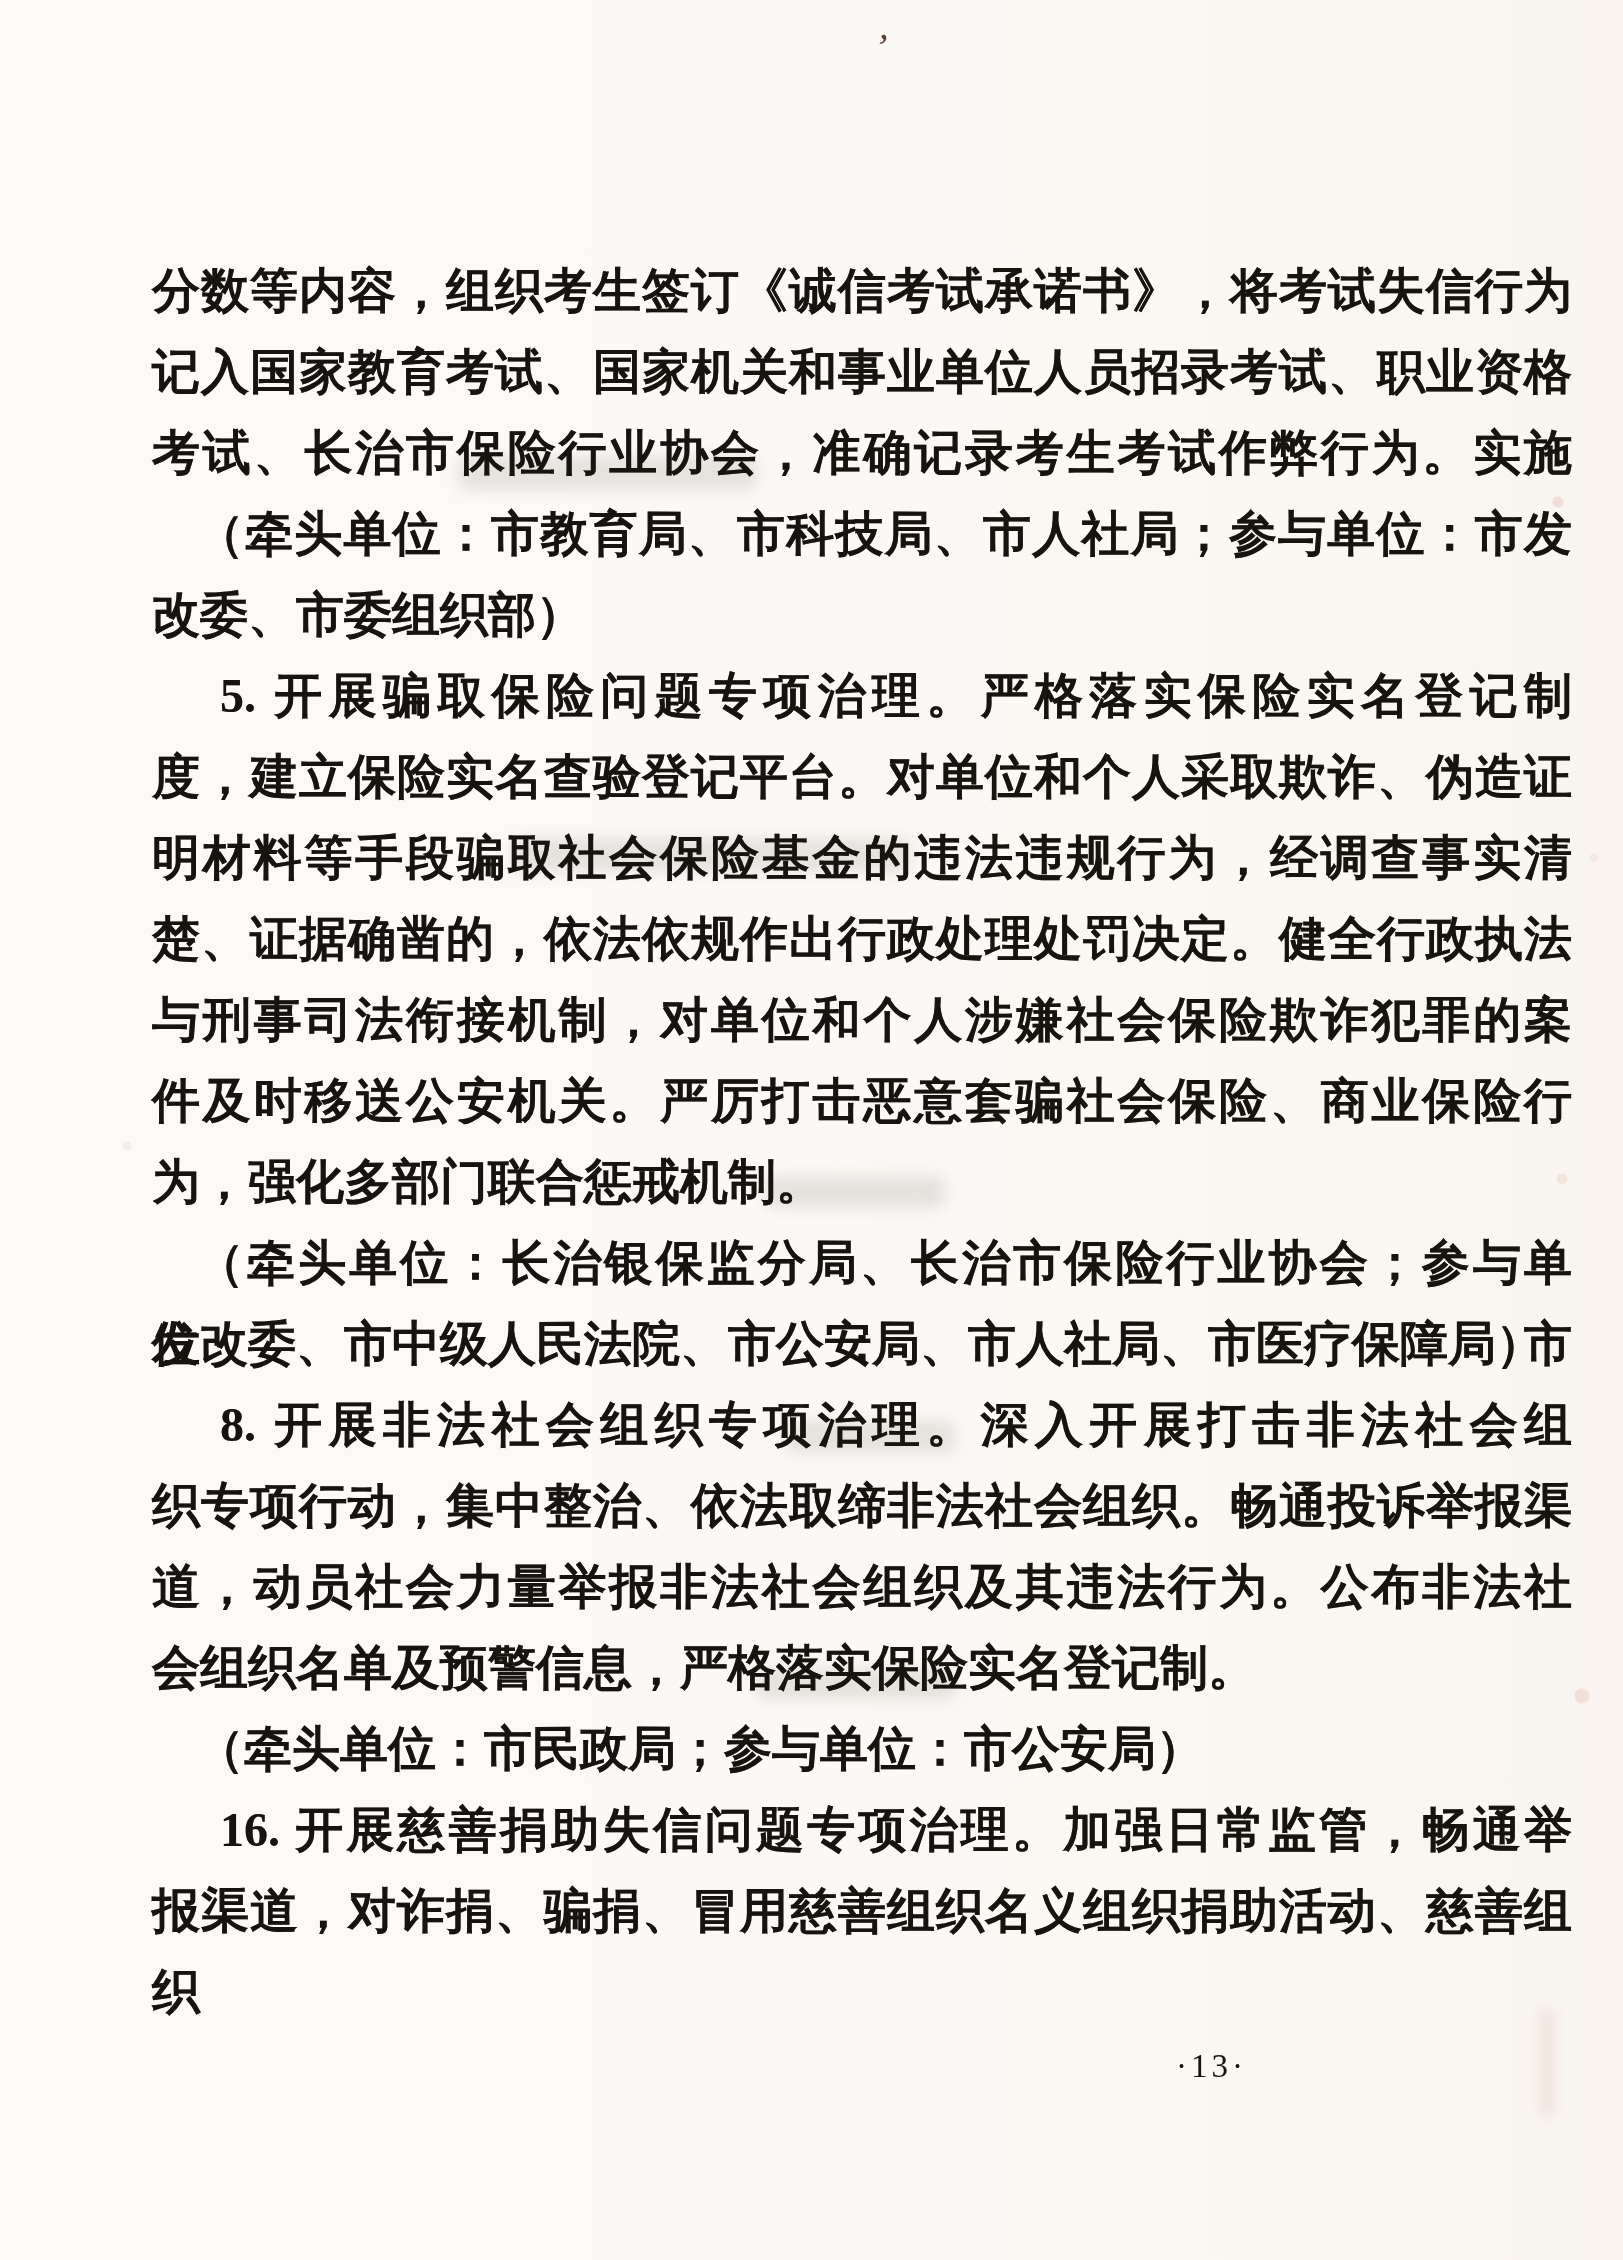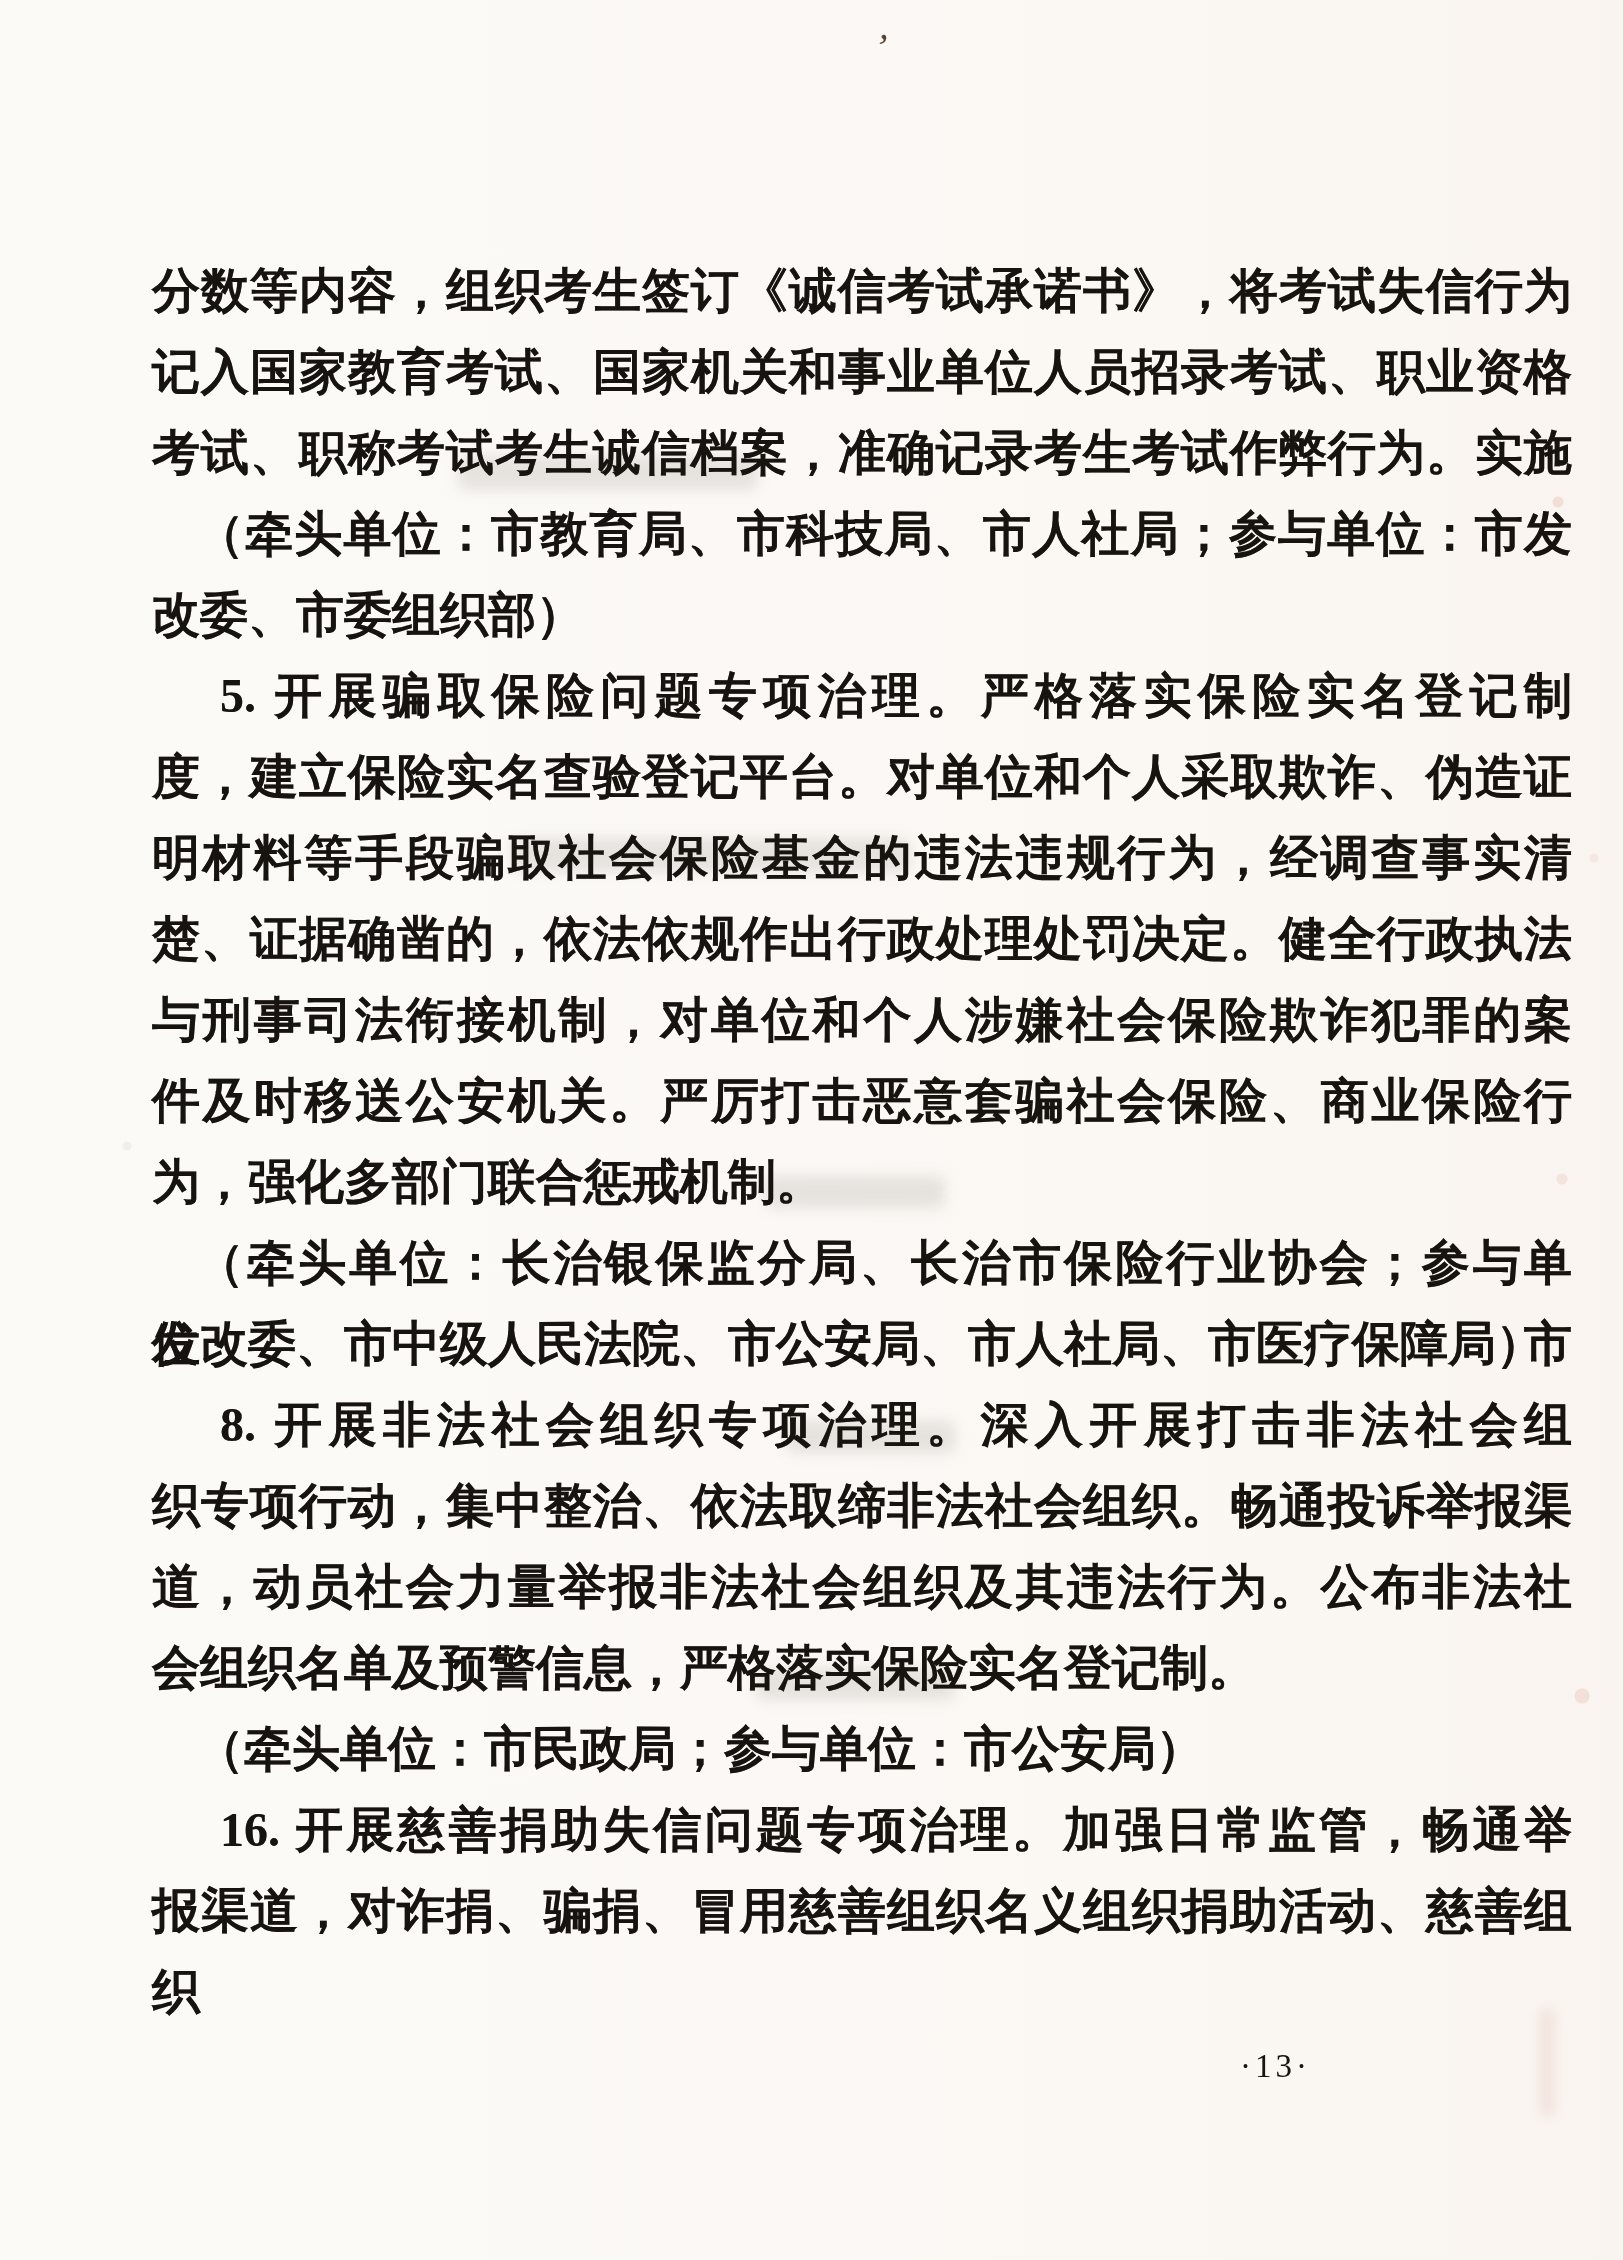--- a/index.html
+++ b/index.html
@@ -74,21 +74,21 @@
     text-align: justify;
     text-align-last: left;
     white-space: normal;
     text-shadow: 0 0 0.6px rgba(23,19,15,0.55);
   }
   .ln.fill { text-align-last: justify; }
   .ln.ind-num   { text-indent: 68px; }
   .ln.ind-paren { text-indent: 44px; }
   .pageno {
     position: absolute;
-    left: 1240px;
+    left: 1176px;
     top: 2050px;
     font-family: "Liberation Serif", "DejaVu Serif", serif;
     font-size: 33px;
     line-height: 1;
     letter-spacing: 4px;
     color: #17130f;
   }
 </style>
 </head>
 <body>
@@ -101,21 +101,21 @@
   <div class="smudge s3"></div>
   <div class="smudge s4"></div>
   <div class="smudge s5"></div>
   <div class="smudge s6"></div>
 
   <span class="speck">’</span>
 
   <main class="textblock">
     <div class="ln fill">分数等内容，组织考生签订《诚信考试承诺书》，将考试失信行为</div>
     <div class="ln fill">记入国家教育考试、国家机关和事业单位人员招录考试、职业资格</div>
-    <div class="ln fill">考试、职称考试考生诚信档案，准确记录考生考试作弊行为。实施</div>
+    <div class="ln fill">考试、长治市保险行业协会，准确记录考生考试作弊行为。实施</div>
     <div class="ln ind-paren fill">（牵头单位：市教育局、市科技局、市人社局；参与单位：市发</div>
     <div class="ln">改委、市委组织部）</div>
     <div class="ln ind-num fill">5. 开展骗取保险问题专项治理。严格落实保险实名登记制</div>
     <div class="ln fill">度，建立保险实名查验登记平台。对单位和个人采取欺诈、伪造证</div>
     <div class="ln fill">明材料等手段骗取社会保险基金的违法违规行为，经调查事实清</div>
     <div class="ln fill">楚、证据确凿的，依法依规作出行政处理处罚决定。健全行政执法</div>
     <div class="ln fill">与刑事司法衔接机制，对单位和个人涉嫌社会保险欺诈犯罪的案</div>
     <div class="ln fill">件及时移送公安机关。严厉打击恶意套骗社会保险、商业保险行</div>
     <div class="ln">为，强化多部门联合惩戒机制。</div>
     <div class="ln ind-paren fill">（牵头单位：长治银保监分局、长治市保险行业协会；参与单位：市</div>

